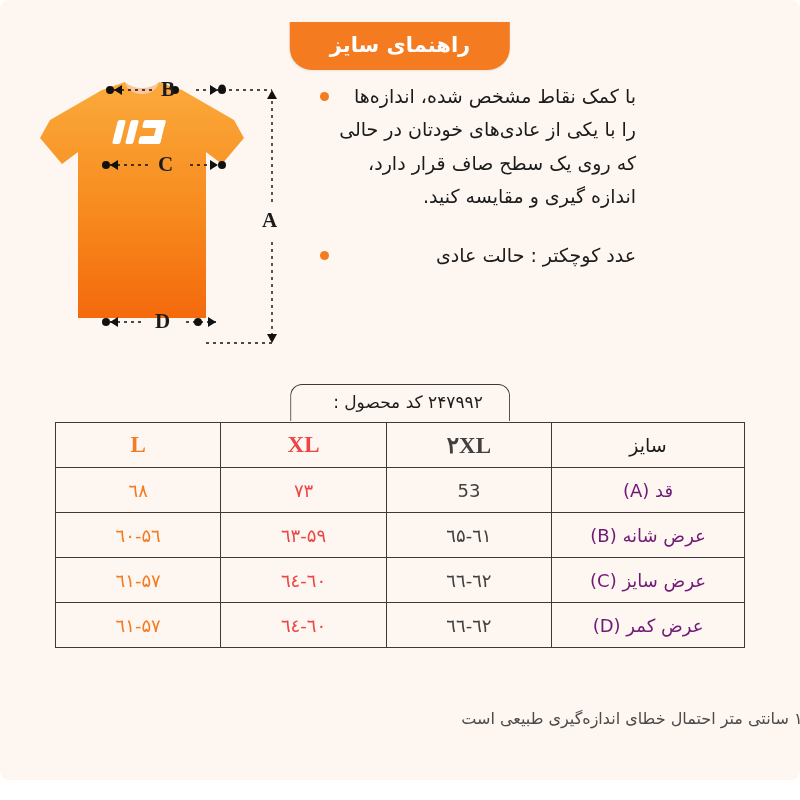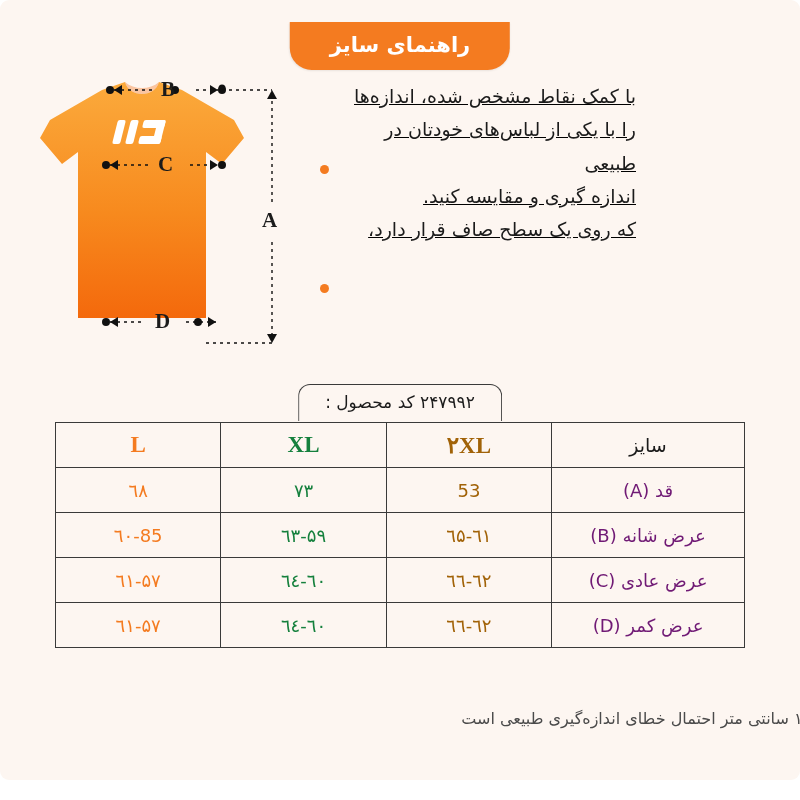--- a/index.html
+++ b/index.html
@@ -72,24 +72,23 @@
     position: absolute;
     top: 80px;
     right: 150px;
     width: 330px;
     text-align: right;
     direction: rtl;
   }
   .bullet-row {
     display: flex;
     flex-direction: row-reverse;
-    align-items: center;
+    align-items: flex-start;
     justify-content: flex-start;
     margin-bottom: 18px;
-    text-decoration: underline;
   }
   .bullet-dot {
     width: 9px;
     height: 9px;
     border-radius: 50%;
     background: #f47b20;
     margin-top: 12px;
     margin-left: 0;
     margin-right: 0;
     flex: 0 0 auto;
@@ -106,21 +105,21 @@
   
   .code-pill {
     position: absolute;
     top: 384px;
     left: 50%;
     transform: translateX(-50%);
     background: #fdf6f1;
     border: 1px solid #3a3a3a;
     border-radius: 12px 12px 0 0;
     border-bottom: none;
-    padding: 7px 26px 9px 26px;
+    padding: 7px 26px 9px 42px;
     font-size: 17px;
     color: #1b1b1b;
     white-space: nowrap;
     z-index: 5;
   }
   .code-pill .code-num {
     color: #1b1b1b;
     font-weight: normal;
   }
 
@@ -144,22 +143,22 @@
   }
   .size-table .hdr-label {
     color: #1b1b1b;
     font-size: 19px;
   }
   .size-table .hdr-size {
     font-size: 23px;
     font-weight: bold;
     font-family: "Liberation Serif", "DejaVu Serif", serif;
   }
-  .col-2xl { color: #a16207; }
-  .col-xl  { color: #15803d; }
+  .col-2xl { color: #404040; }
+  .col-xl  { color: #ef4444; }
   .col-l   { color: #f47b20; }
   .row-label { color: #701a75; font-size: 18px; }
   .cell-val { font-size: 19px; }
 
   .size-table col.c-label { width: 28%; }
   .size-table col.c-2xl   { width: 24%; }
   .size-table col.c-xl    { width: 24%; }
   .size-table col.c-l     { width: 24%; }
 
   
@@ -270,28 +269,29 @@
     <span class="m-letter" style="left:148px; top:92px;">C</span>
     <span class="m-letter" style="left:145px; top:249px;">D</span>
     <span class="m-letter" style="left:252px; top:148px;">A</span>
   </div>
 
   <div class="text-block">
     <div class="bullet-row">
       <span class="bullet-dot"></span>
       <div class="bullet-text">
         <span class="line">با کمک نقاط مشخص شده، اندازه‌ها</span>
-        <span class="line">را با یکی از لباس‌های خودتان در طبیعی</span>
+        <span class="line">را با یکی از عادی‌های خودتان در حالی</span>
+        <span class="line">که روی یک سطح صاف قرار دارد،</span>
         <span class="line">اندازه گیری و مقایسه کنید.</span>
-        <span class="line">که روی یک سطح صاف قرار دارد،</span>
       </div>
     </div>
     <div class="bullet-row" style="margin-top:26px;">
       <span class="bullet-dot"></span>
       <div class="bullet-text">
+        <span class="line">عدد کوچکتر : حالت عادی</span>
       </div>
     </div>
   </div>
 
   <div class="code-pill">
     <span class="code-num">۲۴۷۹۹۲</span>
     <span>کد محصول :</span>
   </div>
 
   <table class="size-table">
@@ -311,24 +311,24 @@
       <tr>
         <td class="row-label">قد (A)</td>
         <td class="cell-val col-2xl">53</td>
         <td class="cell-val col-xl">۷۳</td>
         <td class="cell-val col-l">٦۸</td>
       </tr>
       <tr>
         <td class="row-label">عرض شانه (B)</td>
         <td class="cell-val col-2xl">٦۱-٦۵</td>
         <td class="cell-val col-xl">۵۹-٦۳</td>
-        <td class="cell-val col-l">85-٦۰</td>
-      </tr>
-      <tr>
-        <td class="row-label">عرض عادی (C)</td>
+        <td class="cell-val col-l">۵٦-٦۰</td>
+      </tr>
+      <tr>
+        <td class="row-label">عرض سایز (C)</td>
         <td class="cell-val col-2xl">٦۲-٦٦</td>
         <td class="cell-val col-xl">٦۰-٦٤</td>
         <td class="cell-val col-l">۵۷-٦۱</td>
       </tr>
       <tr>
         <td class="row-label">عرض کمر (D)</td>
         <td class="cell-val col-2xl">٦۲-٦٦</td>
         <td class="cell-val col-xl">٦۰-٦٤</td>
         <td class="cell-val col-l">۵۷-٦۱</td>
       </tr>

